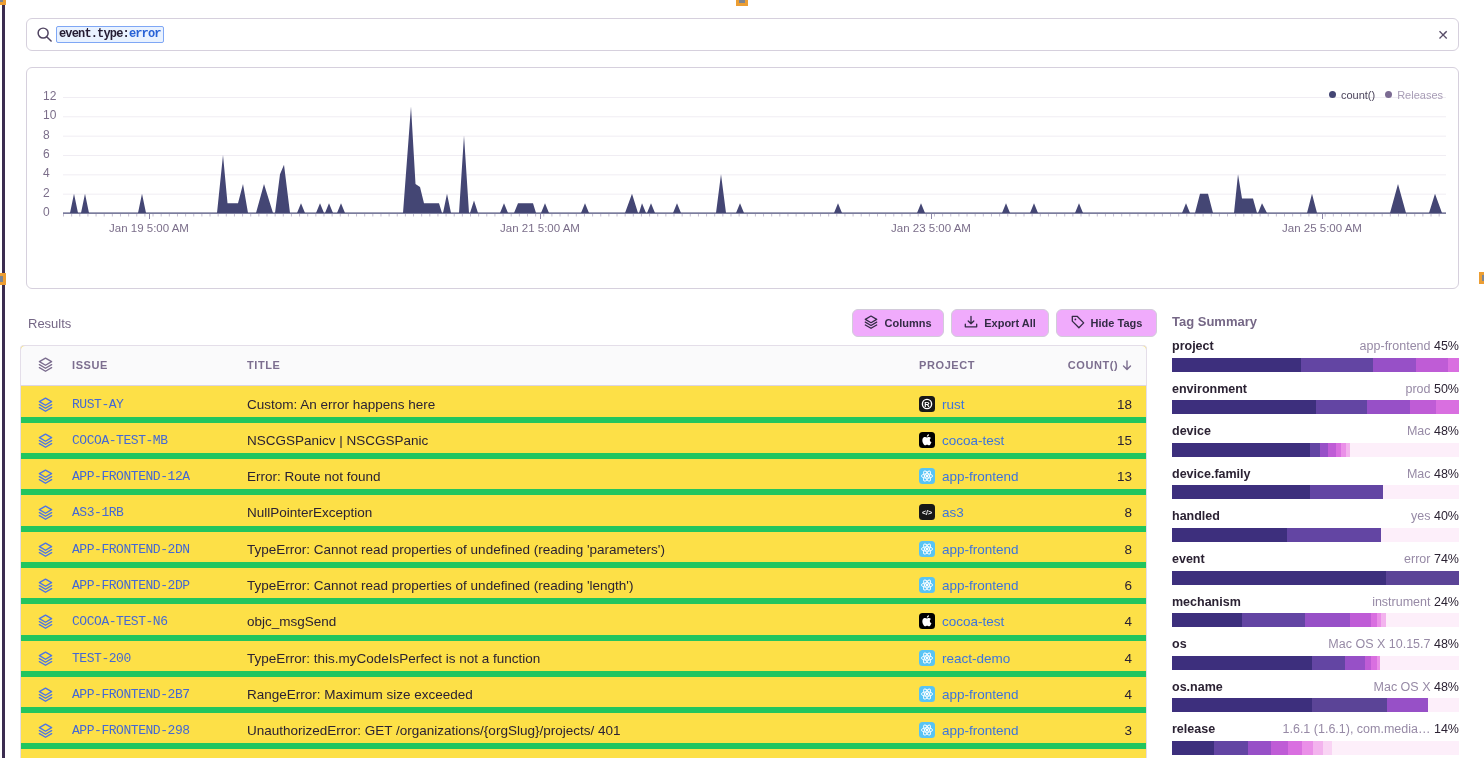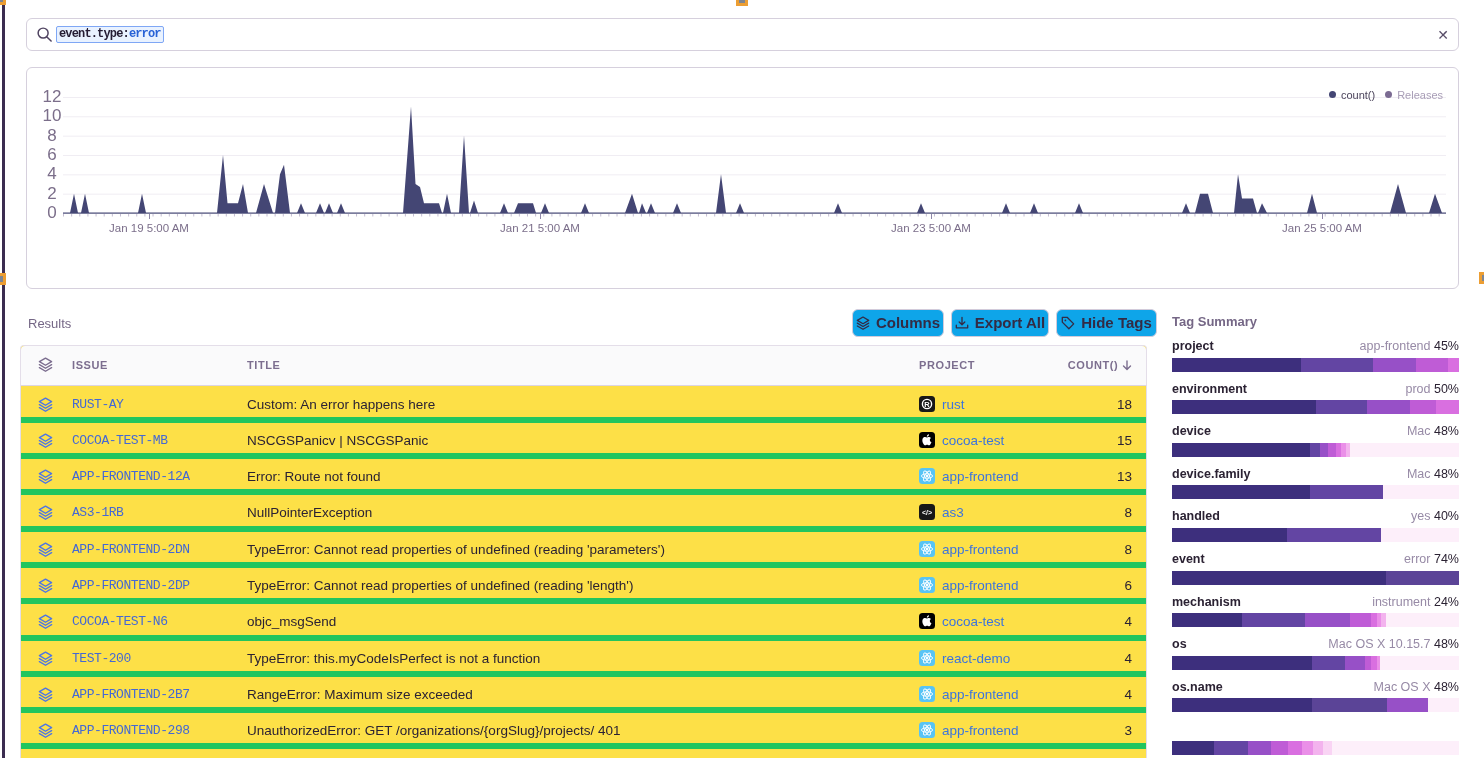--- a/index.html
+++ b/index.html
@@ -6,36 +6,36 @@
 
 #leftline{position:absolute;left:2px;top:0;width:3px;height:758px;background:#3b2c50}
 .handle{position:absolute;width:12px;height:12px;background:#7e8591;border:3px solid #ec9e33;z-index:50}
 
 #search{position:absolute;left:26px;top:17.5px;width:1433px;height:33px;border:1px solid #d6d0dd;border-radius:6px;background:#fff}
 #token{position:absolute;left:29px;top:7.5px;height:17px;line-height:15px;background:#e9f2ff;border:1px solid #7fa7f5;border-radius:2px;font-family:"Liberation Mono",monospace;font-size:12px;letter-spacing:-0.85px;font-weight:bold;color:#241c33;padding:0 2px}
 #token b{color:#2862d6;font-weight:bold}
 #searchx{position:absolute;right:9px;top:8px;font-size:14px;color:#584d68;font-weight:400}
 
 #panel{position:absolute;left:26px;top:66.5px;width:1433px;height:222px;border:1px solid #d6d0dd;border-radius:6px;background:#fff}
-.yl{position:absolute;left:8px;width:34px;text-align:center;font-size:17px;color:#7b6e8a;height:13px;line-height:13px}
+.yl{position:absolute;left:16px;width:34px;text-align:left;font-size:12px;color:#7b6e8a;height:13px;line-height:13px}
 .xl{position:absolute;top:154.5px;width:150px;text-align:center;font-size:11.5px;color:#7b6e8a}
 #legend{position:absolute;right:15px;top:21px;font-size:11px;color:#4c455c}
 #legend .d1,#legend .d2{display:inline-block;width:7px;height:7px;border-radius:50%;margin-right:5px;vertical-align:1px}
 #legend .d1{background:#444674}
 #legend .d2{background:#7b6b92;margin-left:10px}
 #legend .rel{color:#a89db6}
 #pfoot{position:absolute;left:0;right:0;top:177.5px;bottom:0;border-top:1px solid #e3dde9;border-radius:0 0 6px 6px;background:#fff}
 #pfoot .te{position:absolute;left:20px;top:13px;font-size:14px;font-weight:bold;color:#4d4163}
 #pfoot .tn{position:absolute;left:123px;top:13px;font-size:14px;color:#5a4d6e}
 .flab{position:absolute;top:14px;font-size:13px;font-weight:bold;color:#756786}
 .fbtn{position:absolute;top:7px;height:28px;border:1px solid #d2cbda;border-radius:6px;background:#fff;font-size:13px;font-weight:bold;color:#2f2936;line-height:26px;text-align:center}
 .fbtn svg{vertical-align:1px;margin-left:4px}
 
 #results{position:absolute;left:28px;top:316px;font-size:13px;font-weight:normal;color:#756786}
-.rbtn{position:absolute;top:308.5px;height:28px;border:1px solid #d2cbda;border-radius:6px;background:#0ea5e9;font-size:15px;font-weight:bold;color:#332b45;line-height:26px}
+.rbtn{position:absolute;top:308.5px;height:28px;border:1px solid #d2cbda;border-radius:6px;background:#f0abfc;font-size:11px;font-weight:bold;color:#332b45;line-height:26px}
 .rbtn svg{vertical-align:-2px;margin-right:6px}
 
 #tbl{position:absolute;left:20px;top:345px;width:1127px;height:467px;border:1px solid #e4dee9;border-bottom:none;border-radius:4px 4px 0 0;background:#fde047}
 #thead{position:absolute;left:0;top:0;width:100%;height:40px;background:#fafafb;border-bottom:1px solid #dcd5e2;border-radius:4px 4px 0 0}
 .hcell{position:absolute;top:13px;font-size:11px;font-weight:bold;color:#7c6e8f;letter-spacing:0.6px}
 .drow{position:absolute;left:0;width:100%;height:36.3px;border-bottom:6px solid #22c55e}
 .c-ic{position:absolute;left:17px;top:10px}
 .c-issue{position:absolute;left:51px;top:10px;font-family:"Liberation Mono",monospace;font-size:13px;letter-spacing:-0.45px;color:#4468d4}
 .c-title{position:absolute;left:226px;top:10px;font-size:13.5px;color:#2b2233}
 .c-proj{position:absolute;left:898px;top:9px;font-size:13.5px;color:#3c74dd}
@@ -559,20 +559,24 @@
     <div class="trow" style="top:368.8px">
       <span class="tlab">os.name</span>
       <span class="tval">Mac OS X <b>48%</b></span>
     </div>
     <div class="tbar" style="top:387.3px">
       <div style="position:absolute;left:0.00%;top:0;width:48.80%;height:100%;background:#3d2f7d"></div>
       <div style="position:absolute;left:48.80%;top:0;width:26.00%;height:100%;background:#5b4497"></div>
       <div style="position:absolute;left:74.80%;top:0;width:14.30%;height:100%;background:#9750c7"></div>
       <div style="position:absolute;left:89.10%;top:0;width:10.90%;height:100%;background:#fdeffa"></div>
     </div>
+    <div class="trow" style="top:411.4px">
+      <span class="tlab">release</span>
+      <span class="tval">1.6.1 (1.6.1), com.media… <b>14%</b></span>
+    </div>
     <div class="tbar" style="top:429.9px">
       <div style="position:absolute;left:0.00%;top:0;width:14.80%;height:100%;background:#3d2f7d"></div>
       <div style="position:absolute;left:14.80%;top:0;width:11.80%;height:100%;background:#6345a3"></div>
       <div style="position:absolute;left:26.60%;top:0;width:8.00%;height:100%;background:#9750c7"></div>
       <div style="position:absolute;left:34.60%;top:0;width:5.90%;height:100%;background:#bf5cd6"></div>
       <div style="position:absolute;left:40.50%;top:0;width:4.90%;height:100%;background:#d96fe0"></div>
       <div style="position:absolute;left:45.40%;top:0;width:3.70%;height:100%;background:#ea8fe8"></div>
       <div style="position:absolute;left:49.10%;top:0;width:3.50%;height:100%;background:#f3b3ee"></div>
       <div style="position:absolute;left:52.60%;top:0;width:3.20%;height:100%;background:#f9d4f4"></div>
       <div style="position:absolute;left:55.80%;top:0;width:44.20%;height:100%;background:#fdeffa"></div>

